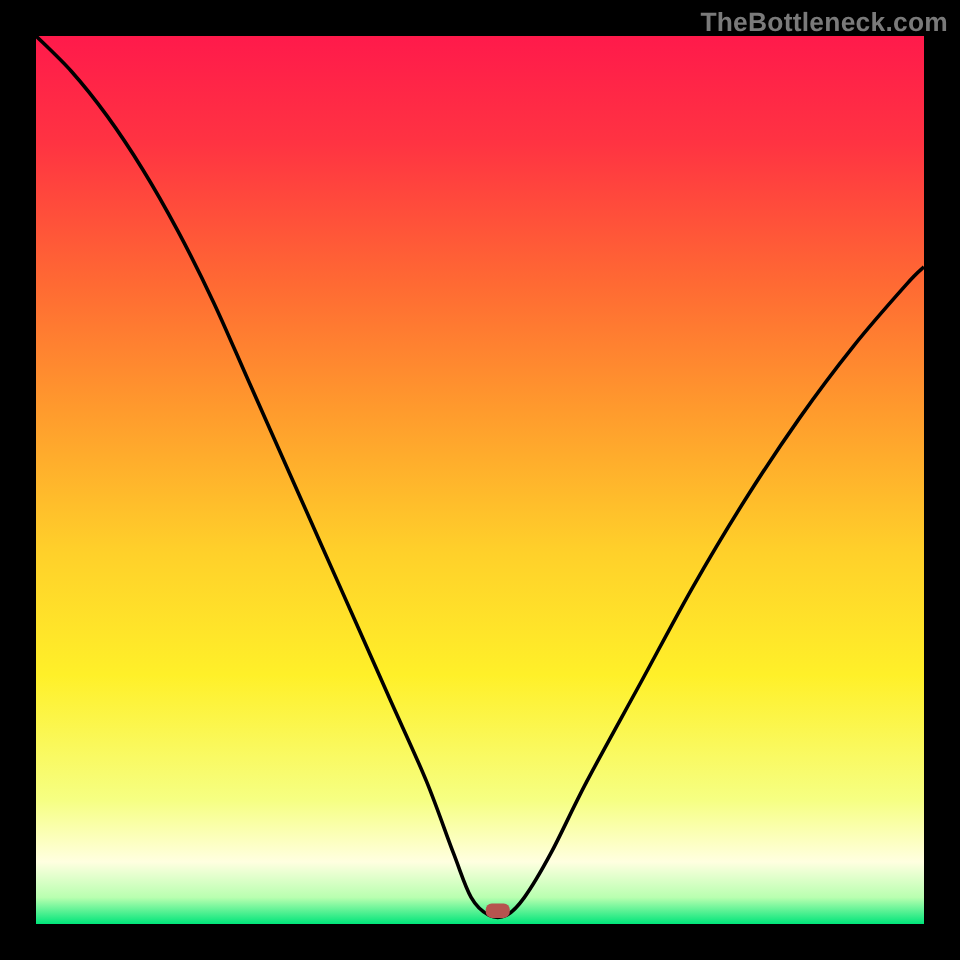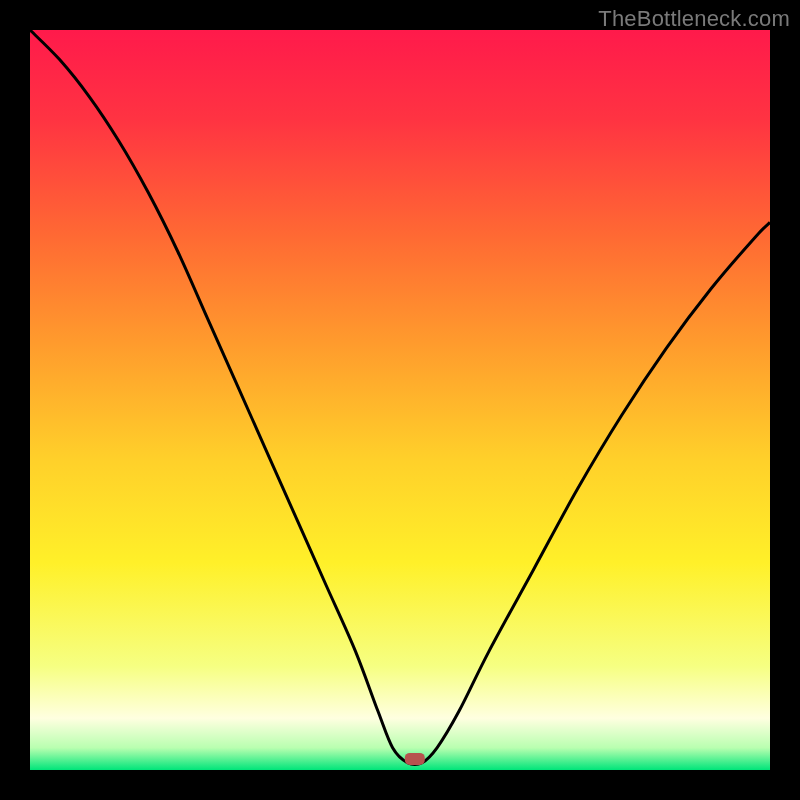--- a/index.html
+++ b/index.html
@@ -26,21 +26,21 @@
     width: 740px;
     height: 740px;
     
   }
   .watermark {
     position: absolute;
     top: 6px;
     right: 10px;
     color: #7a7a7a;
     font-size: 22px;
-    font-weight: 400;
+    font-weight: 700;
     letter-spacing: 0.2px;
   }
   svg.curve {
     position: absolute;
     left: 0;
     top: 0;
   }
   .marker {
     
   }

